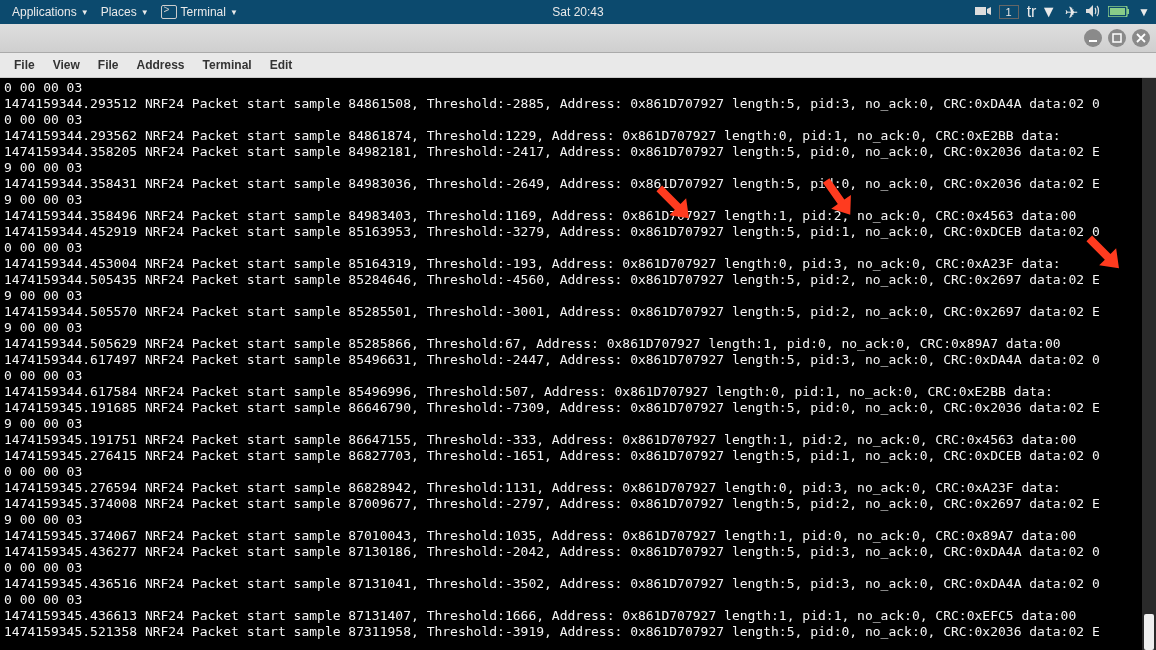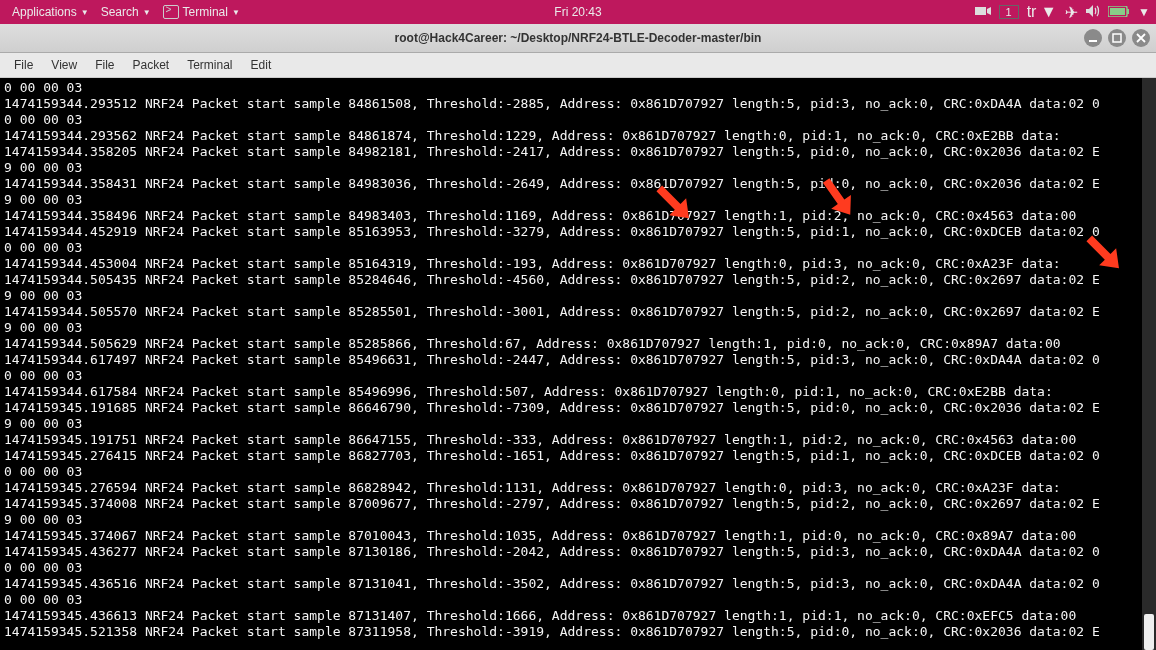--- a/index.html
+++ b/index.html
@@ -8,21 +8,21 @@
     width: 1156px;
     height: 650px;
     font-family: sans-serif;
     background: #000;
     overflow: hidden;
   }
 
   
   .top-panel {
     height: 24px;
-    background: #be185d;
+    background: #0c4a6e;
     color: #eaeaea;
     display: flex;
     align-items: center;
     font-size: 12px;
     padding: 0 6px;
     position: relative;
   }
   .top-panel .menu-item {
     display: flex;
     align-items: center;
@@ -98,20 +98,21 @@
     align-items: center;
     font-size: 12px;
     color: #333;
     padding: 0 6px;
     gap: 2px;
     border-bottom: 1px solid #ccc;
   }
   .menu-bar .menu {
     padding: 2px 8px;
     cursor: pointer;
+    font-weight: bold;
   }
 
   
   .terminal-wrap {
     position: relative;
     width: 1156px;
     height: calc(650px - 24px - 28px - 24px);
     background: #000;
     overflow: hidden;
   }
@@ -153,31 +154,31 @@
 </style>
 </head>
 <body>
 
 <div class="top-panel">
   <div class="menu-item">
     <span>Applications</span>
     <span class="tri">▼</span>
   </div>
   <div class="menu-item">
-    <span>Search</span>
+    <span>Places</span>
     <span class="tri">▼</span>
   </div>
   <div class="menu-item">
     <span class="term-icon"></span>
     <span>Terminal</span>
     <span class="tri">▼</span>
   </div>
 
   <div class="center-clock">
-    <span>Fri 20:43</span>
+    <span>Sat 20:43</span>
   </div>
 
   <div class="right-area">
     <span class="status-icon">
       <svg width="16" height="12" viewBox="0 0 16 12">
           <path fill="#ddd" d="M0 2h11v8H0zM12 4l4-2v8l-4-2z"></path>
         </svg>
     </span>
     <span class="ws-box">
       <span>1</span>
@@ -198,21 +199,20 @@
           <rect x="0" y="0" width="19" height="11" rx="2" fill="none" stroke="#8c8" stroke-width="1.4"></rect>
           <rect x="2" y="2" width="15" height="7" fill="#8c8"></rect>
           <rect x="19" y="3" width="2" height="5" fill="#8c8"></rect>
         </svg>
     </span>
     <span class="tri">▼</span>
   </div>
 </div>
 
 <div class="win-titlebar">
-  <span>root@Hack4Career: ~/Desktop/NRF24-BTLE-Decoder-master/bin</span>
   <div class="titlebar-controls">
     <div class="tb-btn">
       <svg width="10" height="10" viewBox="0 0 10 10">
           <rect x="1" y="7" width="8" height="2" fill="#fff"></rect>
         </svg>
     </div>
     <div class="tb-btn">
       <svg width="10" height="10" viewBox="0 0 10 10">
           <rect x="1" y="1" width="8" height="8" fill="none" stroke="#fff" stroke-width="1.5"></rect>
         </svg>
@@ -222,21 +222,21 @@
           <path stroke="#fff" stroke-width="1.8" d="M1 1l8 8M9 1l-8 8"></path>
         </svg>
     </div>
   </div>
 </div>
 
 <div class="menu-bar">
   <div class="menu"><span>File</span></div>
   <div class="menu"><span>View</span></div>
   <div class="menu"><span>File</span></div>
-  <div class="menu"><span>Packet</span></div>
+  <div class="menu"><span>Address</span></div>
   <div class="menu"><span>Terminal</span></div>
   <div class="menu"><span>Edit</span></div>
 </div>
 
 <div class="terminal-wrap">
   <div class="terminal" id="term">0 00 00 03
 1474159344.293512 NRF24 Packet start sample 84861508, Threshold:-2885, Address: 0x861D707927 length:5, pid:3, no_ack:0, CRC:0xDA4A data:02 0
 0 00 00 03
 1474159344.293562 NRF24 Packet start sample 84861874, Threshold:1229, Address: 0x861D707927 length:0, pid:1, no_ack:0, CRC:0xE2BB data:
 1474159344.358205 NRF24 Packet start sample 84982181, Threshold:-2417, Address: 0x861D707927 length:5, pid:0, no_ack:0, CRC:0x2036 data:02 E

